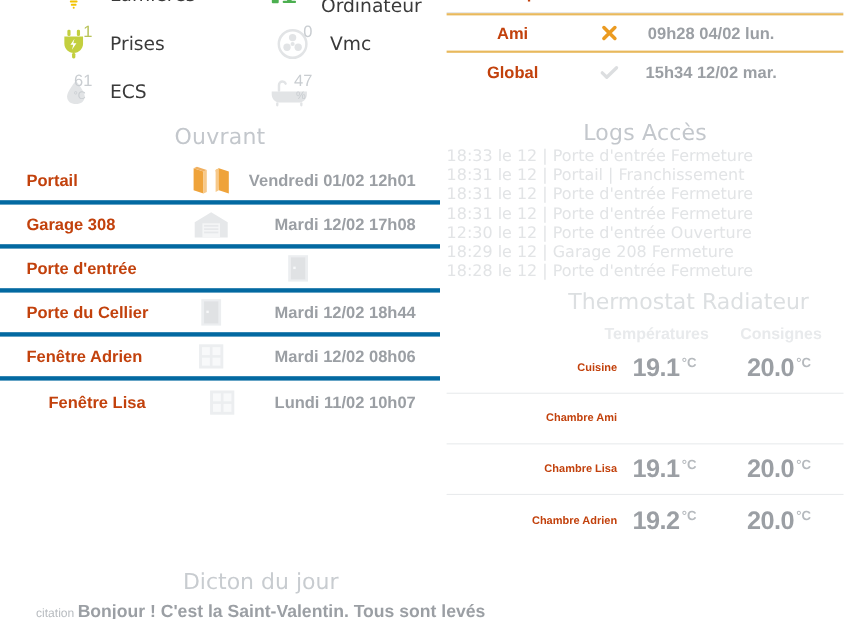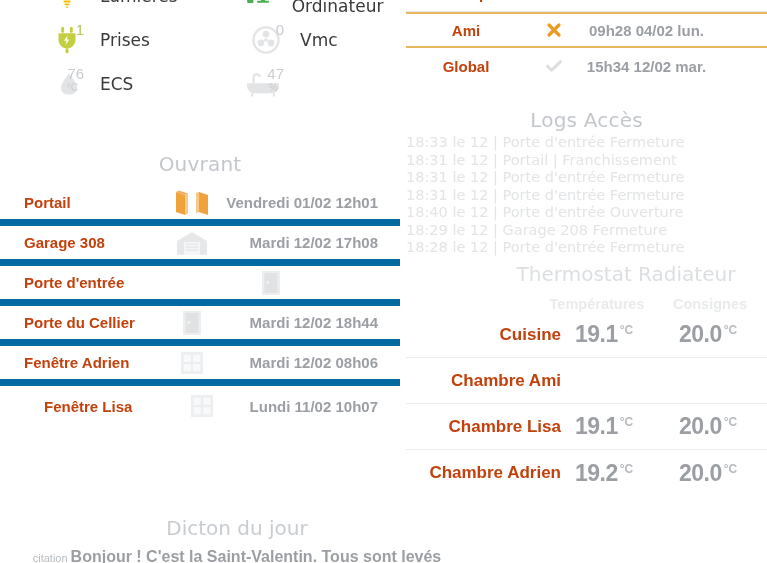--- a/index.html
+++ b/index.html
@@ -86,26 +86,26 @@
     padding-left: 14px;
     font-family: "DejaVu Sans", sans-serif;
   }
 
   
   .ouvrant-wrap {
     position: absolute;
     left: 0; top: 112px;
     width: 400px;
   }
-  .ouvrant-title { margin-bottom: 10px; margin-top: 40px; }
+  .ouvrant-title { margin-bottom: 10px; }
   .ouv-row {
     display: flex;
     align-items: center;
     height: 40px;
-    border-bottom: 7px solid #0369a1;
+    border-bottom: 4px solid #0369a1;
     padding: 0 22px 0 24px;
     box-sizing: border-box;
   }
   .ouv-row:last-child { border-bottom: none; padding-left: 44px; }
   .ouv-name {
     flex: 0 0 auto;
     width: 140px;
     font-size: 15px;
   }
   .ouv-icon {
@@ -205,21 +205,21 @@
     align-items: center;
     height: 46px;
     border-bottom: 1px solid #e9ebed;
     box-sizing: border-box;
     padding-left: 10px;
   }
   .thermo-row:last-child { border-bottom: none; }
   .th-name {
     flex: 0 0 145px;
     text-align: right;
-    font-size: 17px;
+    font-size: 10px;
     padding-right: 6px;
   }
   .th-temp, .th-cons {
     flex: 0 0 96px;
     text-align: left;
     padding-left: 8px;
     white-space: nowrap;
   }
   .th-big {
     font-size: 23px;
@@ -344,21 +344,21 @@
         <span class="stat-label">Vmc</span>
       </div>
     </div>
 
     <div class="stat-row">
       <div class="stat-cell">
         <div class="stat-icon-wrap">
           <svg width="26" height="30" viewBox="0 0 24 24">
             <path d="M12 2.2C12 2.2 4.6 11 4.6 15.4c0 4.1 3.3 6.4 7.4 6.4s7.4-2.3 7.4-6.4C19.4 11 12 2.2 12 2.2z" fill="#e2e4e6"></path>
           </svg>
-          <span class="stat-num">76</span>
+          <span class="stat-num">61</span>
           <span class="stat-unit">°C</span>
         </div>
         <span class="stat-label">ECS</span>
       </div>
       <div class="stat-cell">
         <div class="stat-icon-wrap">
           <svg width="38" height="30" viewBox="0 0 30 24">
             <path d="M7.5 10.6V6.6c0-1.4 1.1-2.5 2.5-2.5 1 0 1.9.6 2.3 1.5" fill="none" stroke="#e2e4e6" stroke-width="1.8" stroke-linecap="round"></path>
             <path d="M2.2 11.4h25.6v1.9c0 3.4-2.7 6.1-6.1 6.1H8.3c-3.4 0-6.1-2.7-6.1-6.1v-1.9z" fill="#e2e4e6"></path>
             <rect x="5.4" y="19.2" width="1.7" height="3" rx=".8" fill="#e2e4e6"></rect>
@@ -498,21 +498,21 @@
       <span class="pres-state2"></span>
     </div>
   </div>
 
   <div class="logs-wrap">
     <div class="sec-title logs-title">Logs Accès</div>
     <div class="log-line">18:33 le 12 | Porte d'entrée Fermeture</div>
     <div class="log-line">18:31 le 12 | Portail | Franchissement</div>
     <div class="log-line">18:31 le 12 | Porte d'entrée Fermeture</div>
     <div class="log-line">18:31 le 12 | Porte d'entrée Fermeture</div>
-    <div class="log-line">18:40 le 12 | Porte d'entrée Ouverture</div>
+    <div class="log-line">12:30 le 12 | Porte d'entrée Ouverture</div>
     <div class="log-line">18:29 le 12 | Garage 208 Fermeture</div>
     <div class="log-line">18:28 le 12 | Porte d'entrée Fermeture</div>
   </div>
 
   <div class="thermo-wrap">
     <div class="thermo-title">Thermostat Radiateur</div>
     <div class="thermo-head">
       <span class="th-h1">Températures</span>
       <span class="th-h2">Consignes</span>
     </div>

